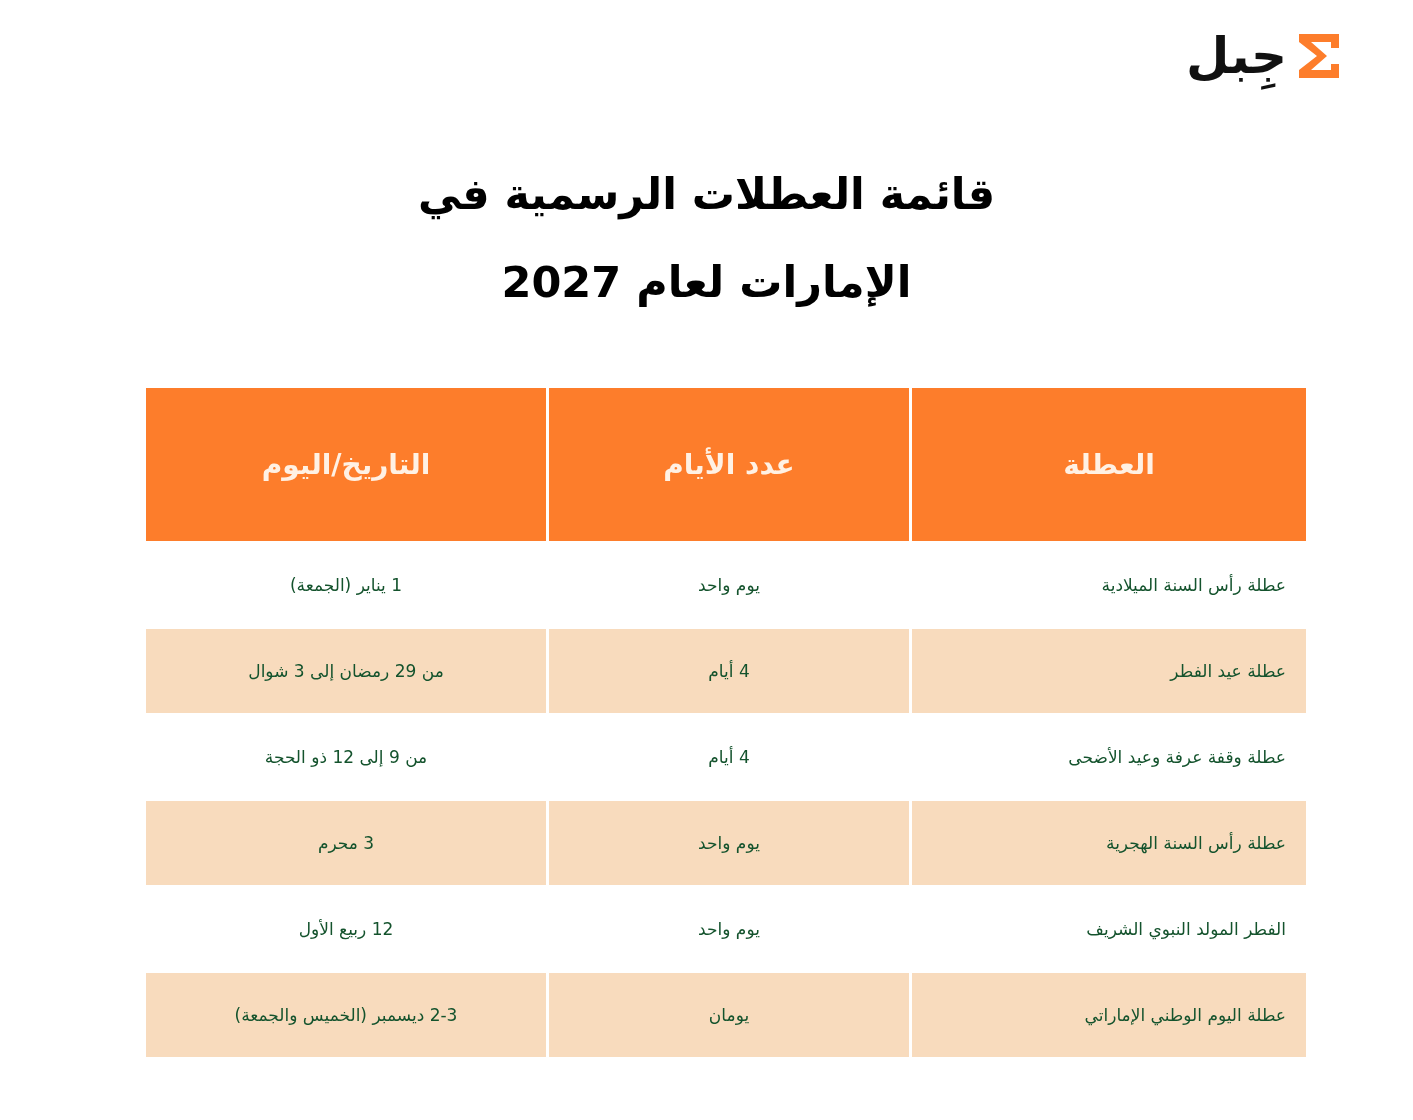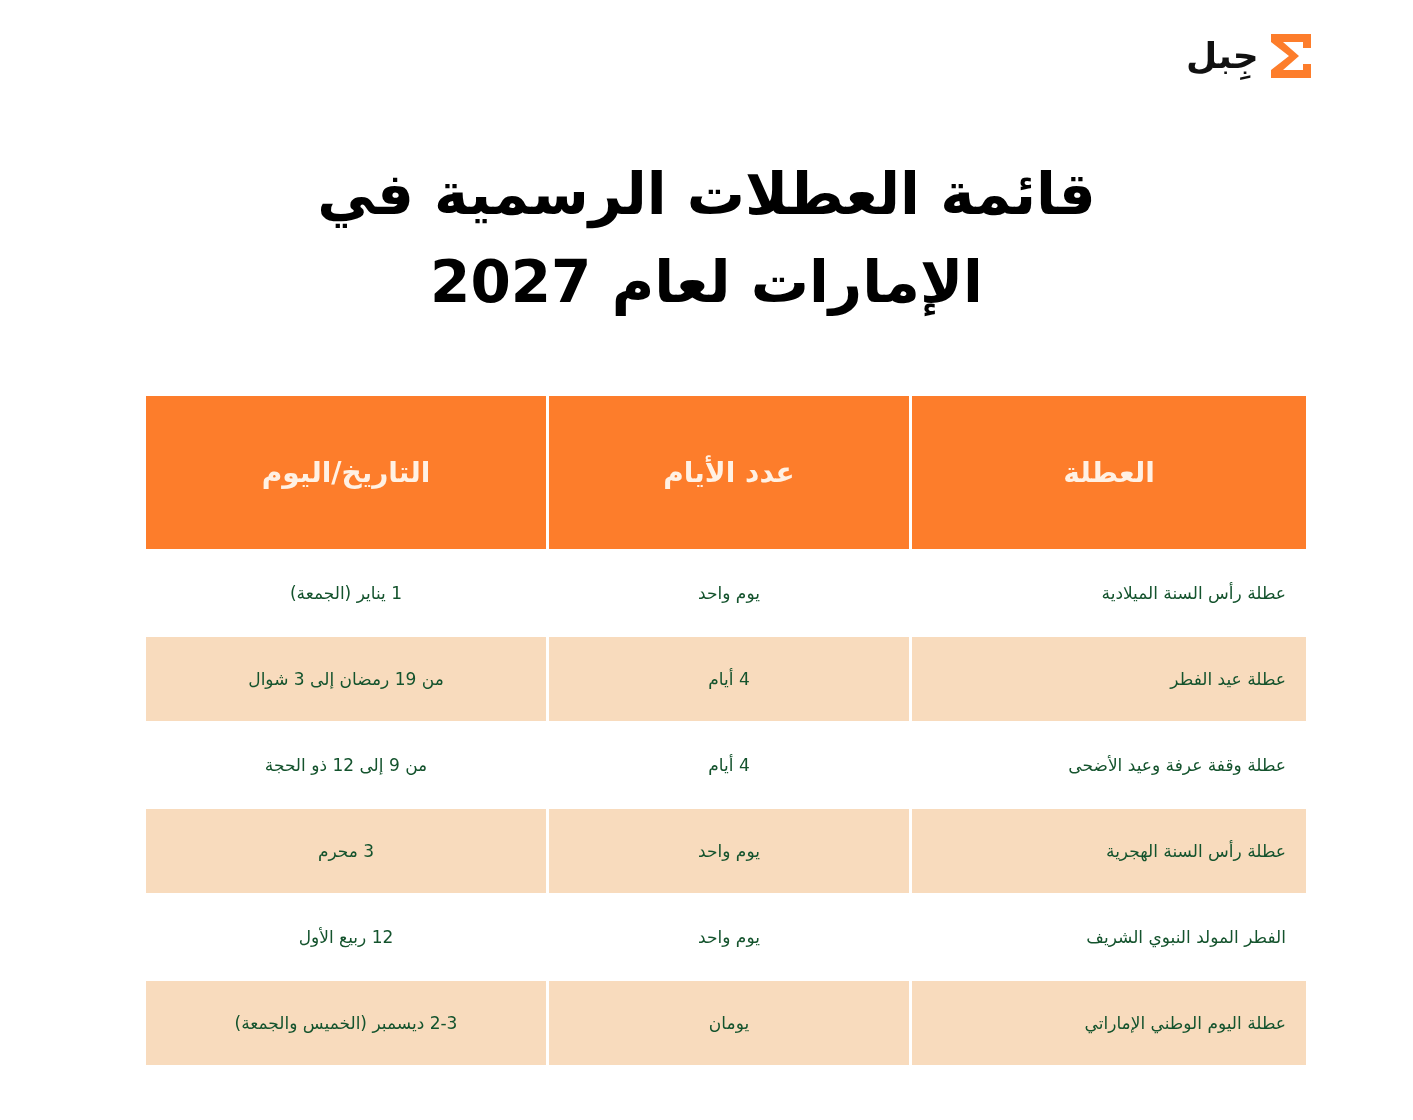--- a/index.html
+++ b/index.html
@@ -1,29 +1,29 @@
 <!DOCTYPE html>
 <html><head>
 <meta charset="utf-8">
 <style>
   html, body { margin:0; padding:0; background:#ffffff; }
   body { width:1413px; height:1120px; position:relative; overflow:hidden;
          font-family:"DejaVu Sans", sans-serif; color:#111; }
   .logo { position:absolute; left:1186px; top:30px; height:52px; display:flex; align-items:center; gap:10px; direction:ltr; }
-  .logo-text { font-size:36px; font-weight:bold; color:#111; line-height:1; direction:rtl; }
+  .logo-text { font-size:50px; font-weight:bold; color:#111; line-height:1; direction:rtl; }
   .logo-mark { width:44px; height:48px; }
   .title { position:absolute; left:0; width:1413px; top:150px; text-align:center; direction:rtl;
-           font-size:58px; font-weight:bold; line-height:88px; color:#000; }
+           font-size:43px; font-weight:bold; line-height:88px; color:#000; }
   .table { position:absolute; left:108px; top:388px; width:1198px; direction:rtl; }
   .row { display:flex; gap:3px; margin-bottom:2px; }
   .cell { display:flex; align-items:center; font-size:17px; color:#14532d; }
   .c1 { width:394px; justify-content:flex-start; padding-right:20px; box-sizing:border-box; }
   .c2 { width:360px; justify-content:center; }
   .c3 { width:400px; justify-content:center; }
-  .head .cell { background:#fd7d2b; height:153px; color:#fff1e4; font-weight:bold; font-size:28px; justify-content:center; padding:0;margin-top:8px; }
+  .head .cell { background:#fd7d2b; height:153px; color:#fff1e4; font-weight:bold; font-size:28px; justify-content:center; padding:0; }
   .body-row .cell { height:84px; }
   .body-row.alt .cell { background:#f8dbbd; }
   .body-row.plain .cell { background:#ffffff; }
 </style>
 </head>
 <body>
 
 <div class="logo">
   <span class="logo-text">جِبل</span>
   <svg class="logo-mark" viewBox="0 0 44 48">
@@ -44,21 +44,21 @@
   </div>
 
   <div class="row body-row plain">
     <div class="cell c1">عطلة رأس السنة الميلادية</div>
     <div class="cell c2">يوم واحد</div>
     <div class="cell c3">1 يناير (الجمعة)</div>
   </div>
   <div class="row body-row alt">
     <div class="cell c1">عطلة عيد الفطر</div>
     <div class="cell c2">4 أيام</div>
-    <div class="cell c3">من 19 رمضان إلى 3 شوال</div>
+    <div class="cell c3">من 29 رمضان إلى 3 شوال</div>
   </div>
   <div class="row body-row plain">
     <div class="cell c1">عطلة وقفة عرفة وعيد الأضحى</div>
     <div class="cell c2">4 أيام</div>
     <div class="cell c3">من 9 إلى 12 ذو الحجة</div>
   </div>
   <div class="row body-row alt">
     <div class="cell c1">عطلة رأس السنة الهجرية</div>
     <div class="cell c2">يوم واحد</div>
     <div class="cell c3">3 محرم</div>

